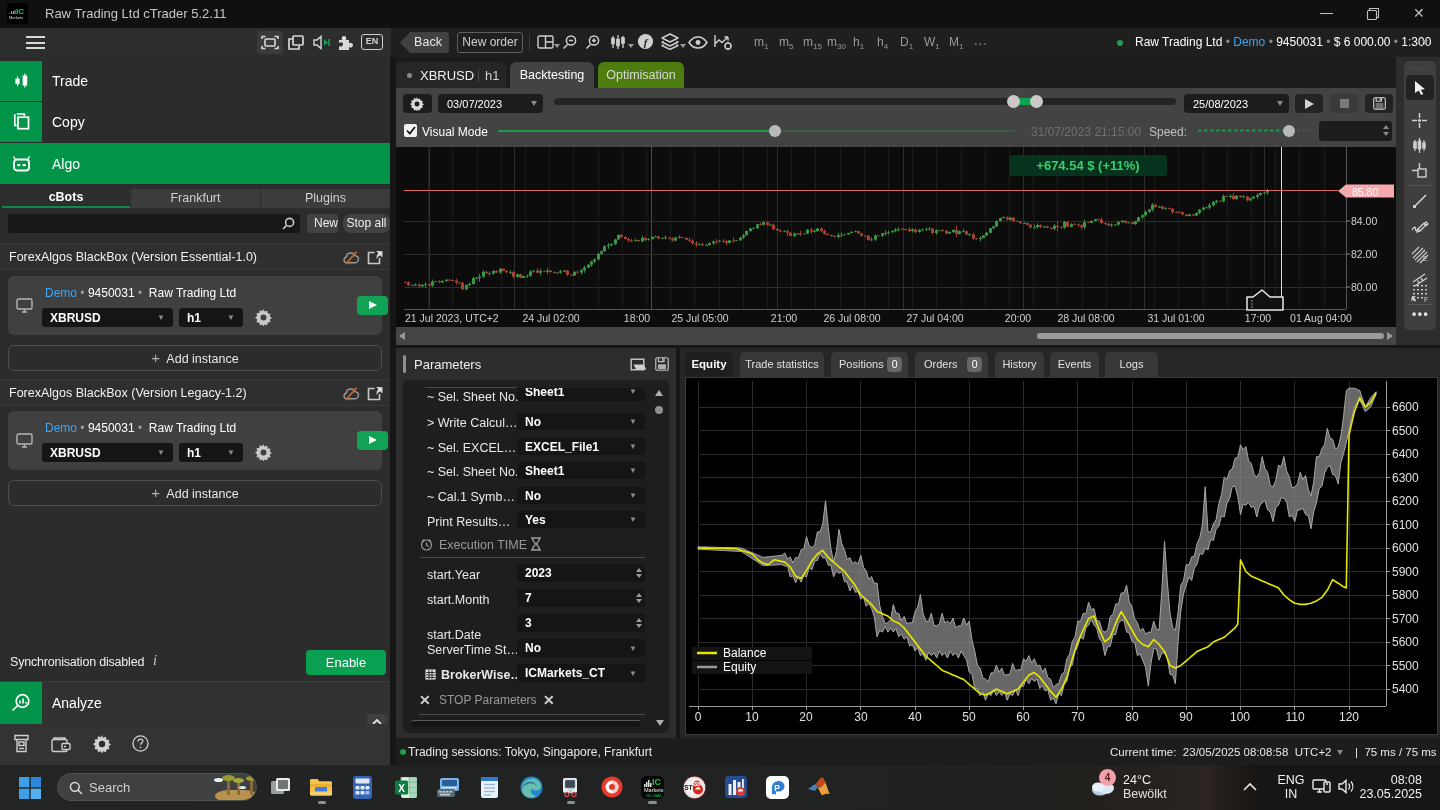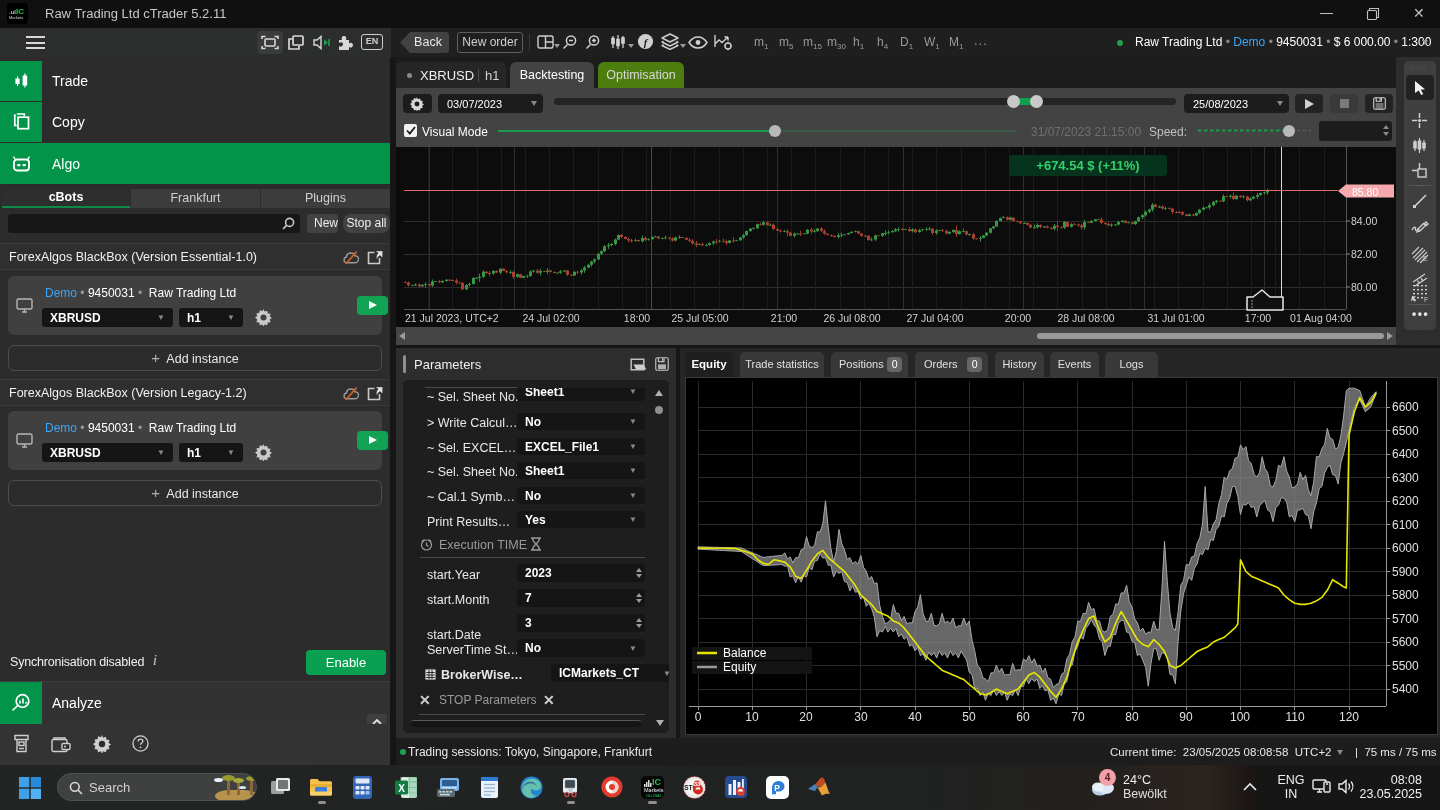--- a/index.html
+++ b/index.html
@@ -525,21 +525,21 @@
     <div class="abs" style="left:24px;top:238px;font-size:12.5px;color:#e8e8e8;margin-top:10px;">start.Date</div>
     <div class="dd abs" style="left:114px;top:234px;width:128px;height:18px;">3</div>
     <div class="abs" style="left:233px;top:238px;border-left:3px solid transparent;border-right:3px solid transparent;border-bottom:4.5px solid #9a9a9a;"></div>
     <div class="abs" style="left:233px;top:244px;border-left:3px solid transparent;border-right:3px solid transparent;border-top:4.5px solid #9a9a9a;"></div>
     <div class="abs" style="left:24px;top:263px;font-size:12.5px;color:#e8e8e8;">ServerTime St…</div>
     <div class="dd abs" style="left:114px;top:259px;width:128px;height:18px;">No<span class="car">▼</span></div>
     <svg class="abs" style="left:22px;top:289px;" width="11" height="11" viewBox="0 0 11 11" fill="#e0e0e0">
           <path d="M0 0h11v11H0z M1.2 3.5h8.6 M1.2 6h8.6 M1.2 8.5h8.6 M4 1v9 M7 1v9" stroke="#1e1e1e" stroke-width="0.9"></path>
         </svg>
     <div class="abs" style="left:38px;top:288px;font-size:12.5px;color:#e8e8e8;font-weight:bold;">BrokerWise…</div>
-    <div class="dd abs" style="left:114px;top:284px;width:128px;height:18px;margin-left:34px;">ICMarkets_CT<span class="car">▼</span></div>
+    <div class="dd abs" style="left:114px;top:284px;width:128px;height:18px;">ICMarkets_CT<span class="car">▼</span></div>
 
     <div class="abs" style="left:16px;top:312px;font-size:14px;color:#cfcfcf;font-weight:bold;">✕</div>
     <div class="abs" style="left:36px;top:313px;font-size:12px;color:#9a9a9a;">STOP Parameters</div>
     <div class="abs" style="left:140px;top:312px;font-size:14px;color:#cfcfcf;font-weight:bold;">✕</div>
     <div class="abs" style="left:16px;top:334px;width:226px;height:1px;background:#4a4a4a;"></div>
     <div class="abs" style="left:8px;top:340px;width:230px;height:7px;background:#151515;border-top:1px solid #5a5a5a;border-radius:3px;"></div>
     <div class="abs" style="left:253px;top:340px;border-left:4px solid transparent;border-right:4px solid transparent;border-top:6px solid #b0b0b0;"></div>
 
     <div class="abs" style="left:252px;top:10px;border-left:4px solid transparent;border-right:4px solid transparent;border-bottom:6px solid #b0b0b0;"></div>
     <div class="abs" style="left:252px;top:26px;width:8px;height:8px;border-radius:50%;background:#8f8f8f;"></div>

